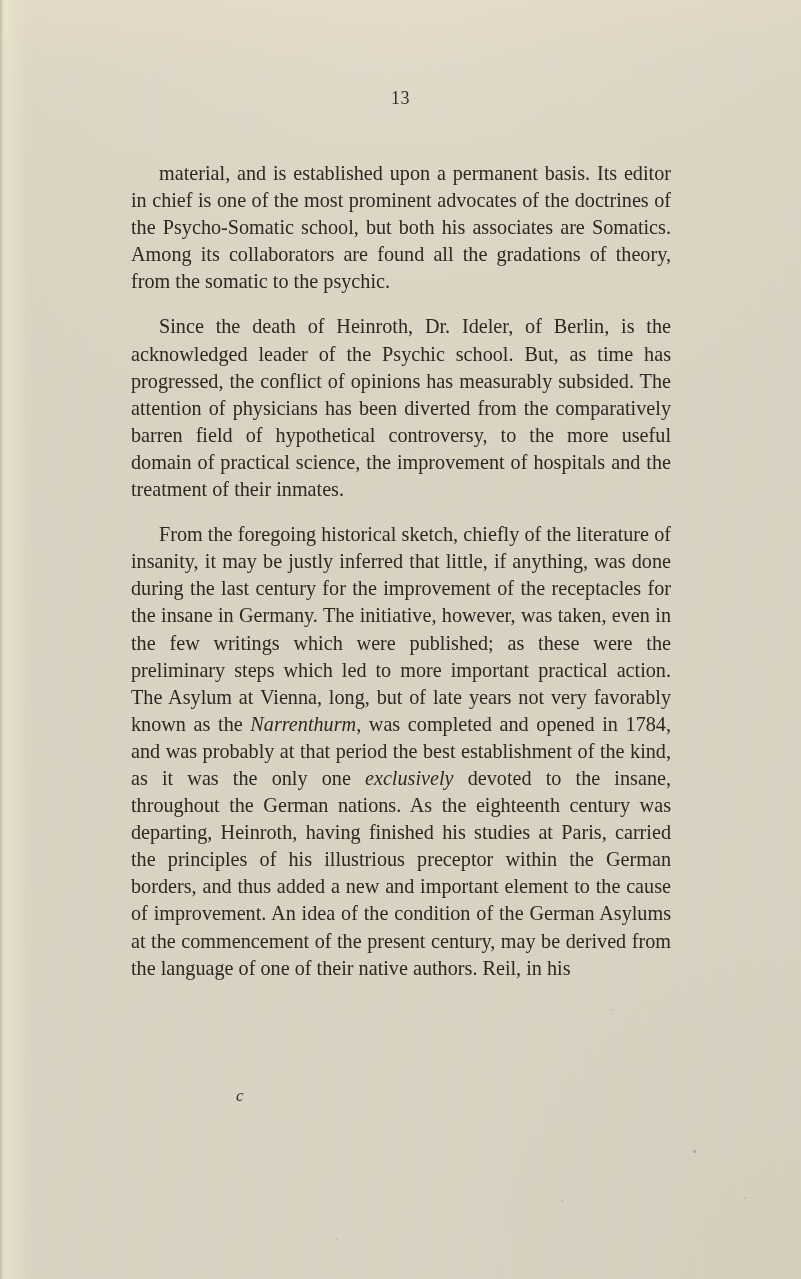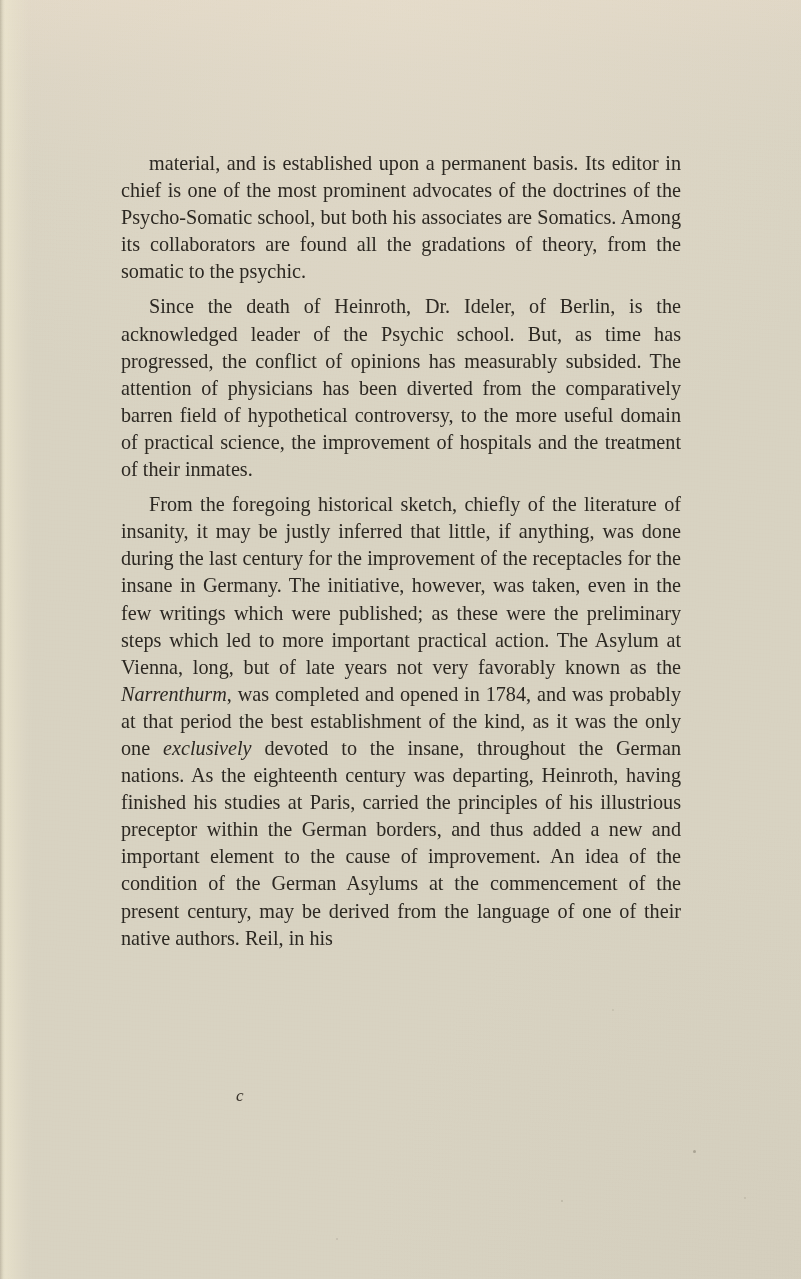--- a/index.html
+++ b/index.html
@@ -106,21 +106,21 @@
     left: 113px;
     width: 576px;
     font-size: 20.2px;
     line-height: 27.1px;
     text-align: justify;
     text-justify: inter-word;
     color: #2c2822;
   }
 
   .textblock p {
-    margin: 8px;
+    margin: 18px;
     text-indent: 28px;
   }
 
   .textblock i {
   }
 
   .signature-mark {
     position: absolute;
     top: 1086px;
     left: 236px;
@@ -139,20 +139,21 @@
   <div class="edge-strip"></div>
   <div class="edge-line"></div>
   <div class="grain"></div>
 
   <div class="speck" style="top:1150px;left:693px;width:3px;height:3px;"></div>
   <div class="speck" style="top:1200px;left:561px;width:2px;height:2px;opacity:.6;"></div>
   <div class="speck" style="top:1238px;left:336px;width:2px;height:2px;opacity:.5;"></div>
   <div class="speck" style="top:1197px;left:744px;width:2px;height:2px;opacity:.45;"></div>
   <div class="speck" style="top:1009px;left:612px;width:2px;height:2px;opacity:.4;"></div>
 
+  <div class="page-number">13</div>
 
   <div class="textblock">
       <p><span>material, and is established upon a permanent basis. Its editor in chief is one of the most prominent advocates of the doctrines of the Psycho-Somatic school, but both his associates are Somatics. Among its collaborators are found all the gradations of theory, from the somatic to the psychic.</span></p>
       <p><span>Since the death of Heinroth, Dr. Ideler, of Berlin, is the acknowledged leader of the Psychic school. But, as time has progressed, the conflict of opinions has measurably subsided. The attention of physicians has been diverted from the comparatively barren field of hypothetical controversy, to the more useful domain of practical science, the improvement of hospitals and the treatment of their inmates.</span></p>
       <p><span>From the foregoing historical sketch, chiefly of the literature of insanity, it may be justly inferred that little, if anything, was done during the last century for the improvement of the receptacles for the insane in Germany. The initiative, however, was taken, even in the few writings which were published; as these were the preliminary steps which led to more important practical action. The Asylum at Vienna, long, but of late years not very favorably known as the </span><i>Narrenthurm</i><span>, was completed and opened in 1784, and was probably at that period the best establishment of the kind, as it was the only one </span><i>exclusively</i><span> devoted to the insane, throughout the German nations. As the eighteenth century was departing, Heinroth, having finished his studies at Paris, carried the principles of his illustrious preceptor within the German borders, and thus added a new and important element to the cause of improvement. An idea of the condition of the German Asylums at the commencement of the present century, may be derived from the language of one of their native authors. Reil, in his</span></p>
     </div>
 
   <div class="signature-mark">c</div>
 
 </div>

